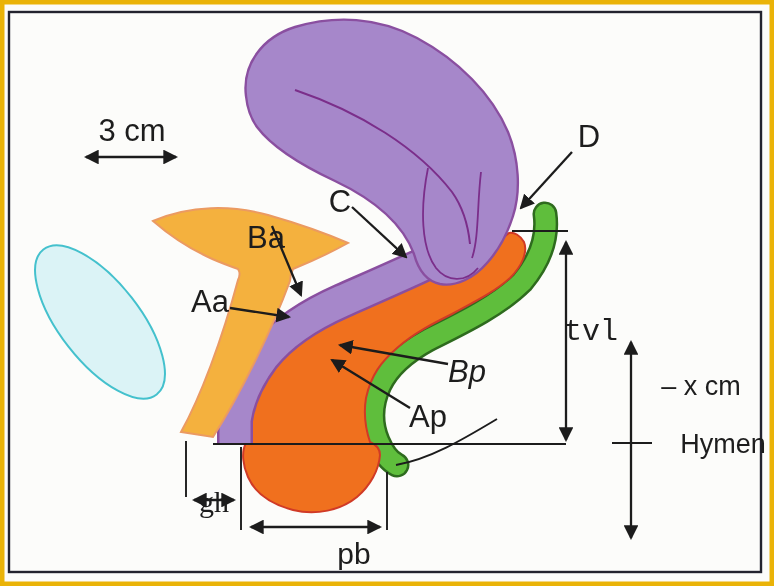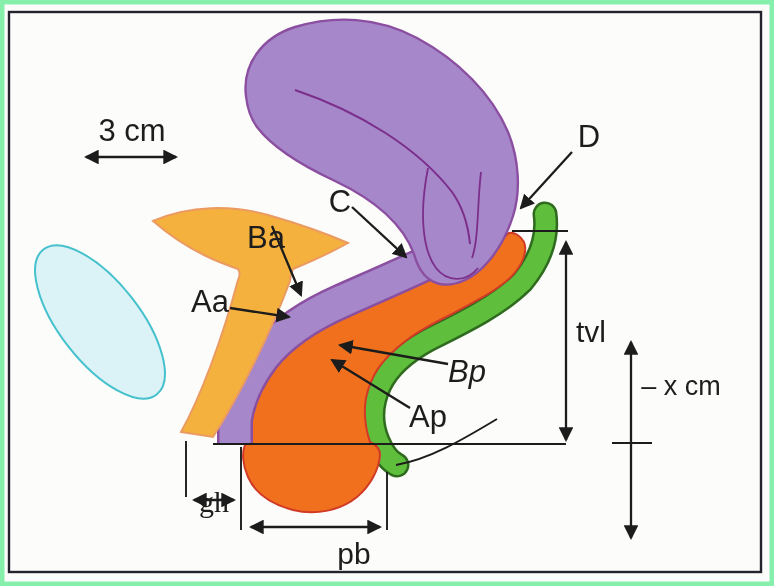--- a/index.html
+++ b/index.html
@@ -1,33 +1,33 @@
 <!DOCTYPE html>
 <html><head>
 <meta charset="utf-8">
 <style>
   html,body{margin:0;padding:0;background:#ffffff;}
   .frame{
     position:relative;
     width:774px;height:586px;
-    background:#86efac;
+    background:#eab308;
     font-family:"Liberation Sans", sans-serif;
     overflow:hidden;
   }
   .frame svg{position:absolute;left:0;top:0;}
   .lbl{
     position:absolute;
     transform:translate(-50%,-50%);
     color:#1d1d1d;
     white-space:nowrap;
     line-height:1;
   }
   .lbl-big{font-size:31px;}
   .lbl-med{font-size:30px;}
-  .lbl-sm{font-size:27px;}
+  .lbl-sm{font-size:27px;margin-left:20px;}
 </style>
 </head>
 <body>
 
 <div class="frame">
 
   <svg width="774" height="586" viewBox="0 0 774 586">
     <defs>
       <marker id="ah" viewBox="0 0 10 10" refX="8.6" refY="5" markerWidth="6.4" markerHeight="6.4" orient="auto-start-reverse">
         <path d="M0,0 L10,5 L0,10 z" fill="#1c1c1c"></path>
@@ -126,18 +126,19 @@
     </g>
   </svg>
 
   <div class="lbl lbl-big" style="left:132px;top:130px;">3 cm</div>
   <div class="lbl lbl-big" style="left:266px;top:209px;margin-top:28px;">Ba</div>
   <div class="lbl lbl-big" style="left:340px;top:201px;">C</div>
   <div class="lbl lbl-big" style="left:589px;top:136px;">D</div>
   <div class="lbl lbl-big" style="left:210px;top:301px;">Aa</div>
   <div class="lbl lbl-big" style="left:467px;top:371px;font-style:italic;">Bp</div>
   <div class="lbl lbl-big" style="left:428px;top:416px;">Ap</div>
-  <div class="lbl lbl-med" style="left:591px;top:332px;">tvl</div>
+  <div class="lbl lbl-med" style="left:591px;top:332px;font-family:Liberation Mono, monospace;">tvl</div>
   <div class="lbl lbl-sm" style="left:681px;top:386px;">– x cm</div>
+  <div class="lbl lbl-sm" style="left:703px;top:444px;">Hymen</div>
   <div class="lbl lbl-med" style="left:214px;top:502px;font-family:Liberation Serif, serif;">gh</div>
   <div class="lbl lbl-med" style="left:329px;top:554px;margin-left:25px;">pb</div>
 
 </div>
 
 </body></html>

